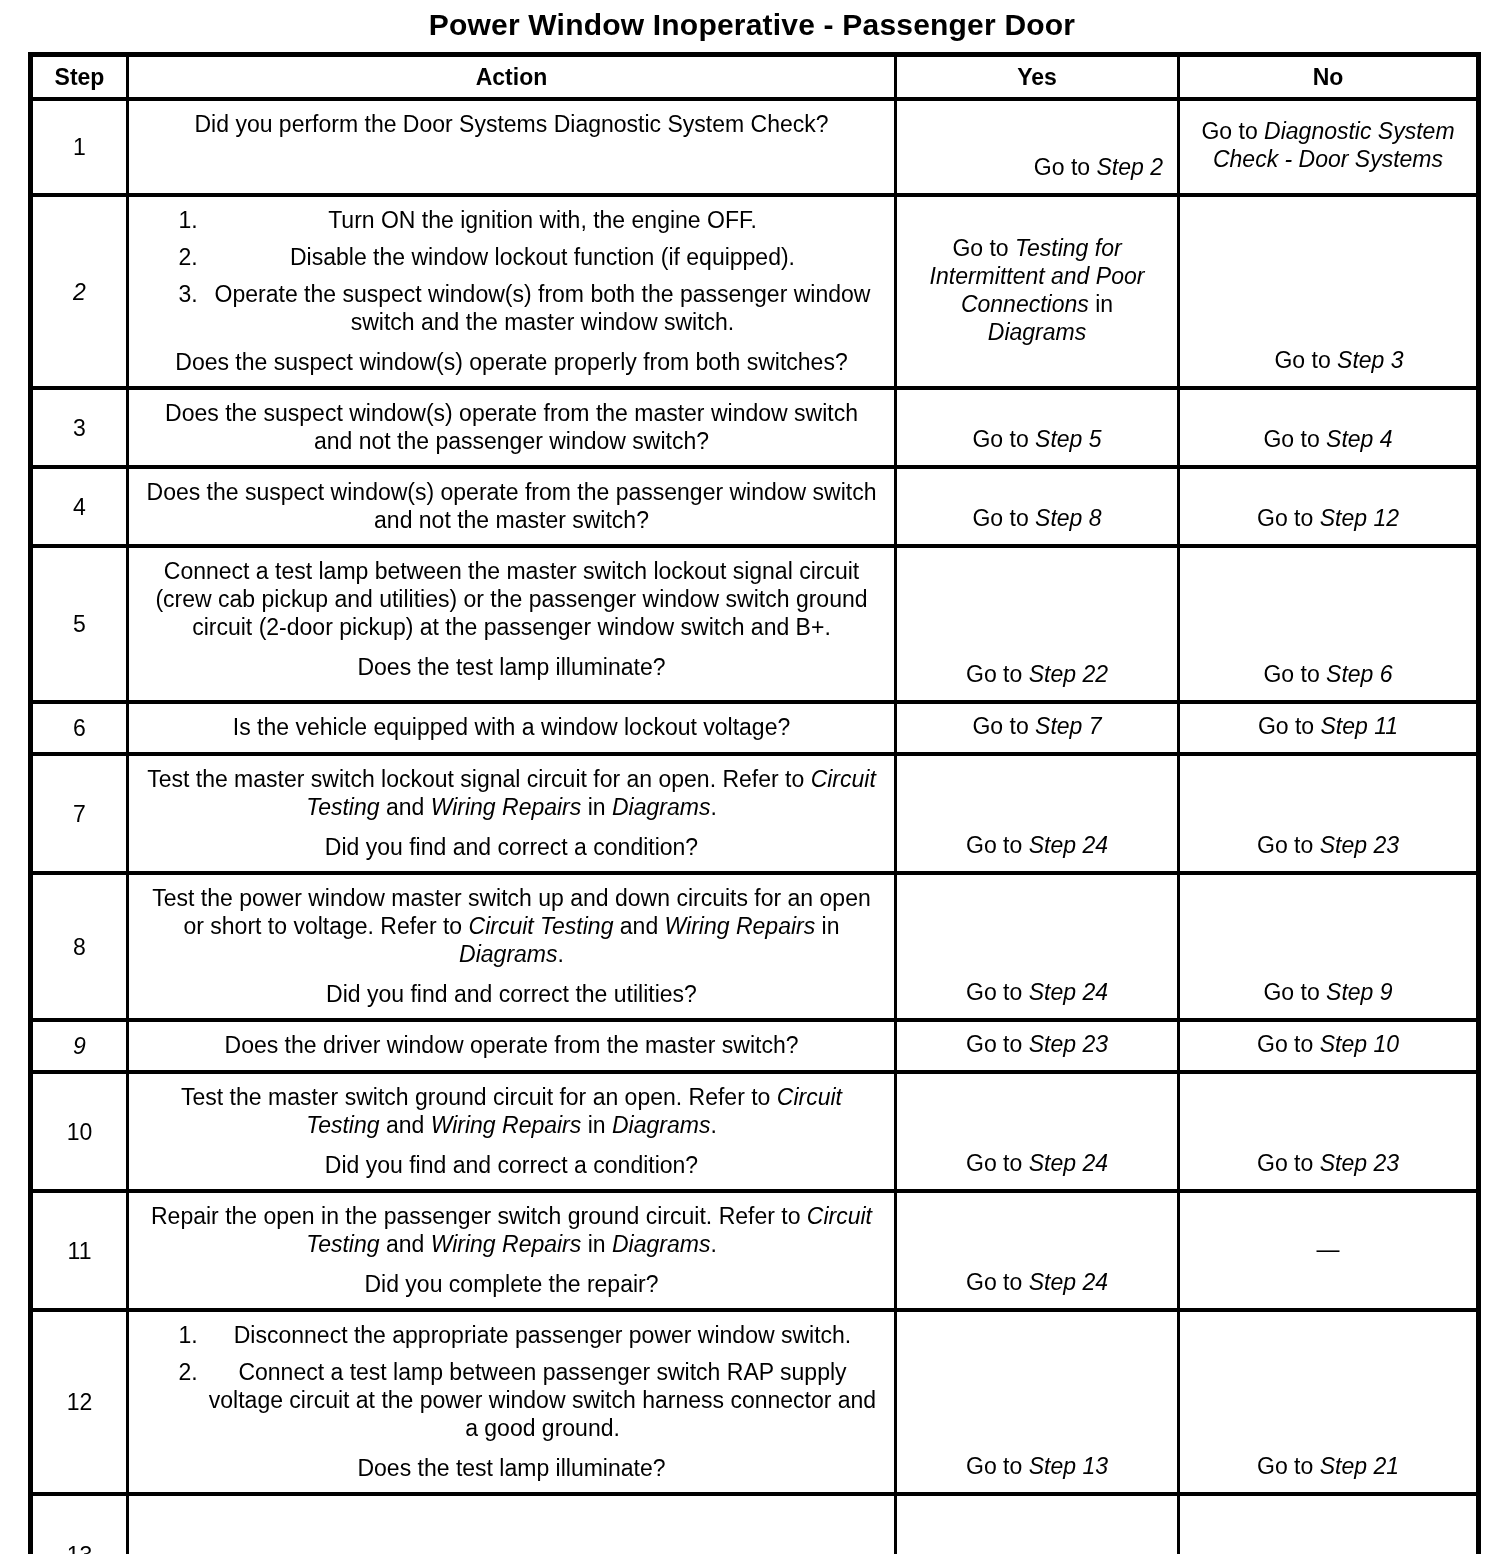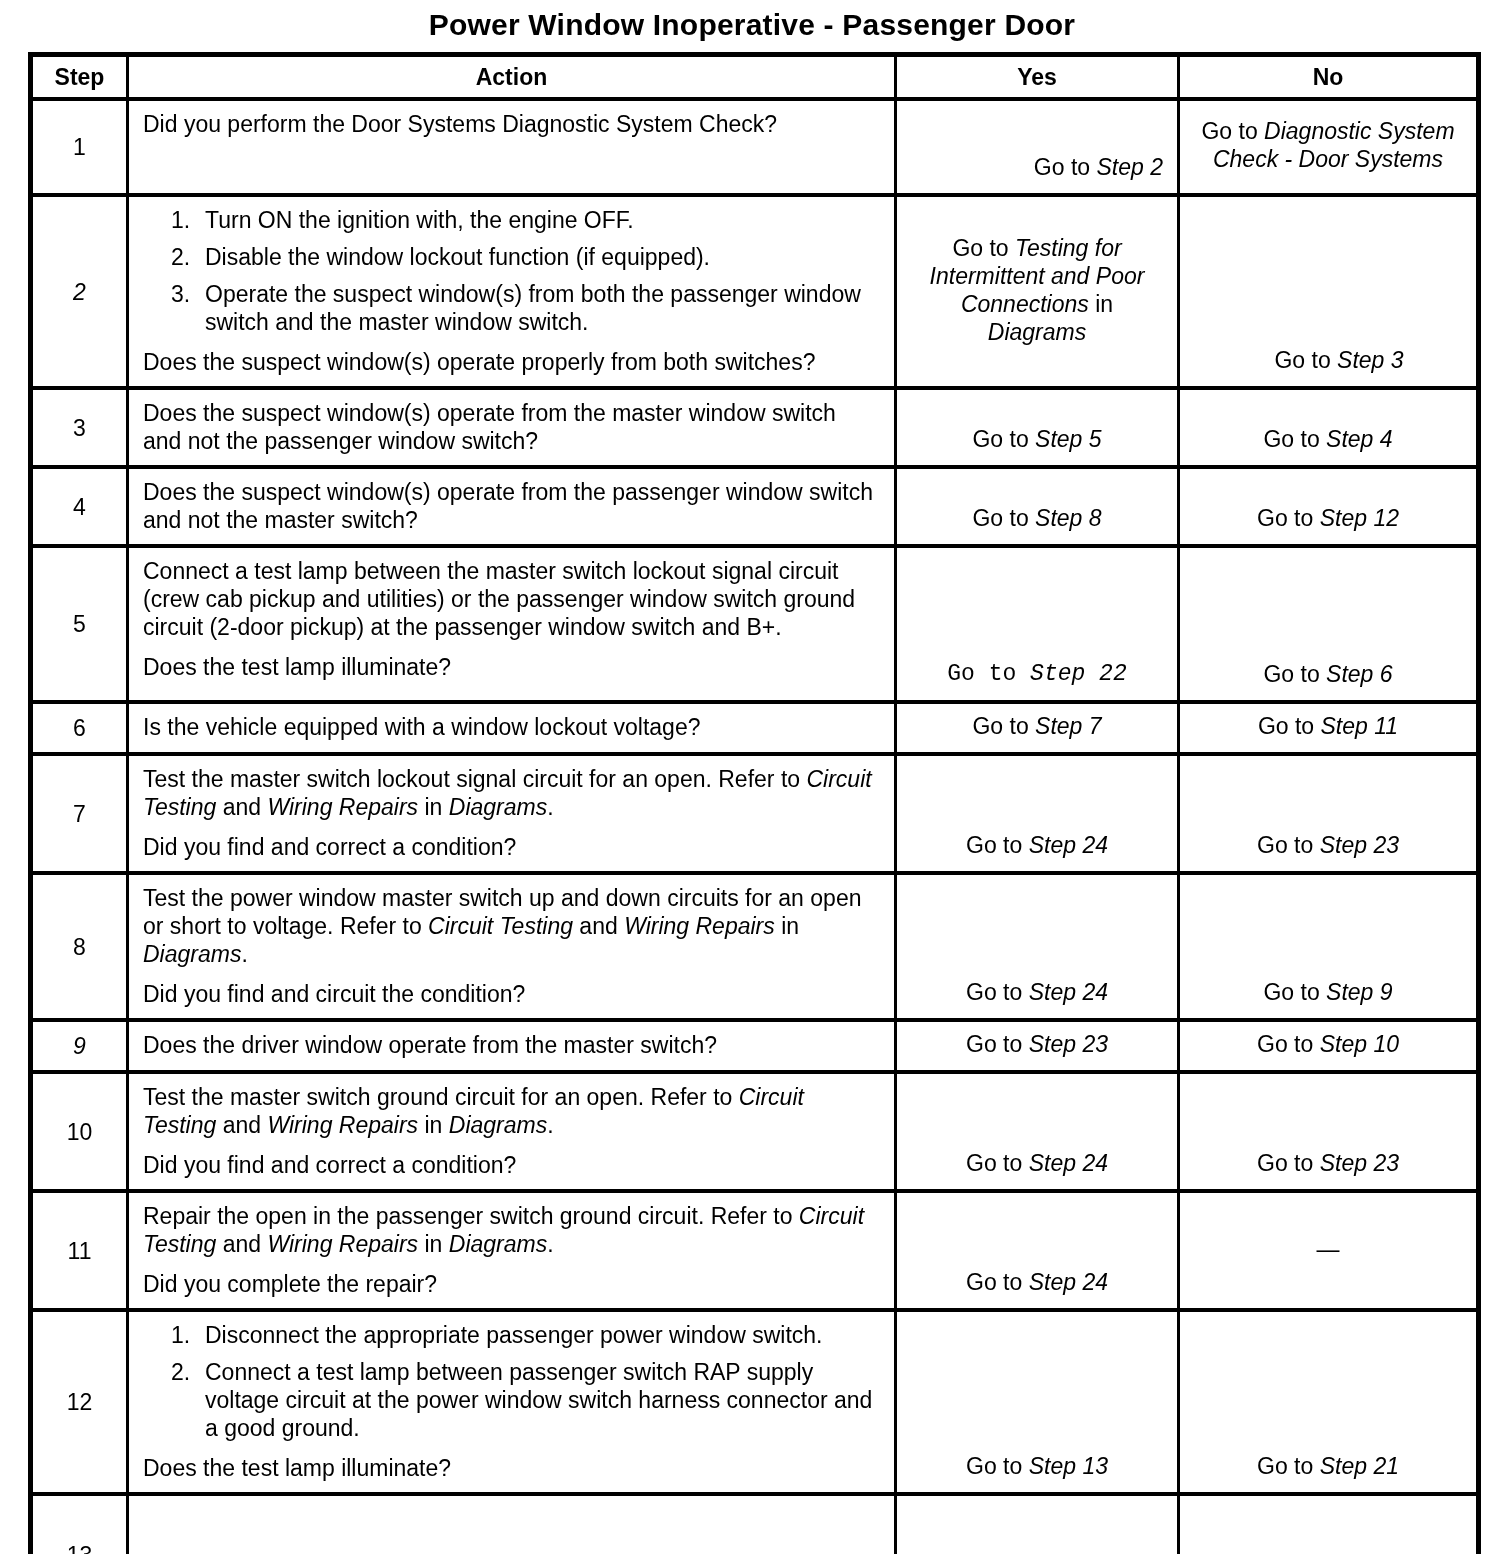--- a/index.html
+++ b/index.html
@@ -60,21 +60,21 @@
     margin-right: 8px;
   }
   td.step-cell {
     text-align: center;
     vertical-align: middle;
     padding: 4px 2px;
   }
   td.action-cell {
     vertical-align: top;
     padding: 9px 14px 10px 14px;
-    text-align: left;
+    text-align: center;
   }
   td.goto-cell {
     text-align: center;
     padding: 8px 14px 12px 14px;
   }
   .para { margin: 0; }
   .question { margin-top: 12px; }
   .action-cell .question:first-child { margin-top: 0; }
   .li {
     display: flex;
@@ -166,21 +166,21 @@
           </td>
           <td class="goto-cell" style="vertical-align: bottom;"><span>Go to </span><i>Step 8</i></td>
           <td class="goto-cell" style="vertical-align: bottom;"><span>Go to </span><i>Step 12</i></td>
         </tr>
         <tr>
           <td class="step-cell">5</td>
           <td class="action-cell">
             <div class="para"><span>Connect a test lamp between the master switch lockout signal circuit (crew cab pickup and utilities) or the passenger window switch ground circuit (2-door pickup) at the passenger window switch and B+.</span></div>
             <div class="question"><span>Does the test lamp illuminate?</span></div>
           </td>
-          <td class="goto-cell" style="vertical-align: bottom; font-family: Liberation Mono, monospace;"><span>Go to </span><i>Step 22</i></td>
+          <td class="goto-cell" style="vertical-align: bottom;"><span>Go to </span><i>Step 22</i></td>
           <td class="goto-cell" style="vertical-align: bottom; margin-left: 8px;"><span>Go to </span><i>Step 6</i></td>
         </tr>
         <tr>
           <td class="step-cell">6</td>
           <td class="action-cell">
             <div class="question"><span>Is the vehicle equipped with a window lockout voltage?</span></div>
           </td>
           <td class="goto-cell" style="vertical-align: bottom;"><span>Go to </span><i>Step 7</i></td>
           <td class="goto-cell" style="vertical-align: bottom;"><span>Go to </span><i>Step 11</i></td>
         </tr>
@@ -190,21 +190,21 @@
             <div class="para"><span>Test the master switch lockout signal circuit for an open. Refer to </span><i>Circuit Testing</i><span> and </span><i>Wiring Repairs</i><span> in </span><i>Diagrams</i><span>.</span></div>
             <div class="question"><span>Did you find and correct a condition?</span></div>
           </td>
           <td class="goto-cell" style="vertical-align: bottom;"><span>Go to </span><i>Step 24</i></td>
           <td class="goto-cell" style="vertical-align: bottom;"><span>Go to </span><i>Step 23</i></td>
         </tr>
         <tr>
           <td class="step-cell">8</td>
           <td class="action-cell">
             <div class="para"><span>Test the power window master switch up and down circuits for an open or short to voltage. Refer to </span><i>Circuit Testing</i><span> and </span><i>Wiring Repairs</i><span> in </span><i>Diagrams</i><span>.</span></div>
-            <div class="question"><span>Did you find and circuit the condition?</span></div>
+            <div class="question"><span>Did you find and correct the utilities?</span></div>
           </td>
           <td class="goto-cell" style="vertical-align: bottom;"><span>Go to </span><i>Step 24</i></td>
           <td class="goto-cell" style="vertical-align: bottom;"><span>Go to </span><i>Step 9</i></td>
         </tr>
         <tr>
           <td class="step-cell"><i>9</i></td>
           <td class="action-cell">
             <div class="question"><span>Does the driver window operate from the master switch?</span></div>
           </td>
           <td class="goto-cell" style="vertical-align: bottom;"><span>Go to </span><i>Step 23</i></td>

